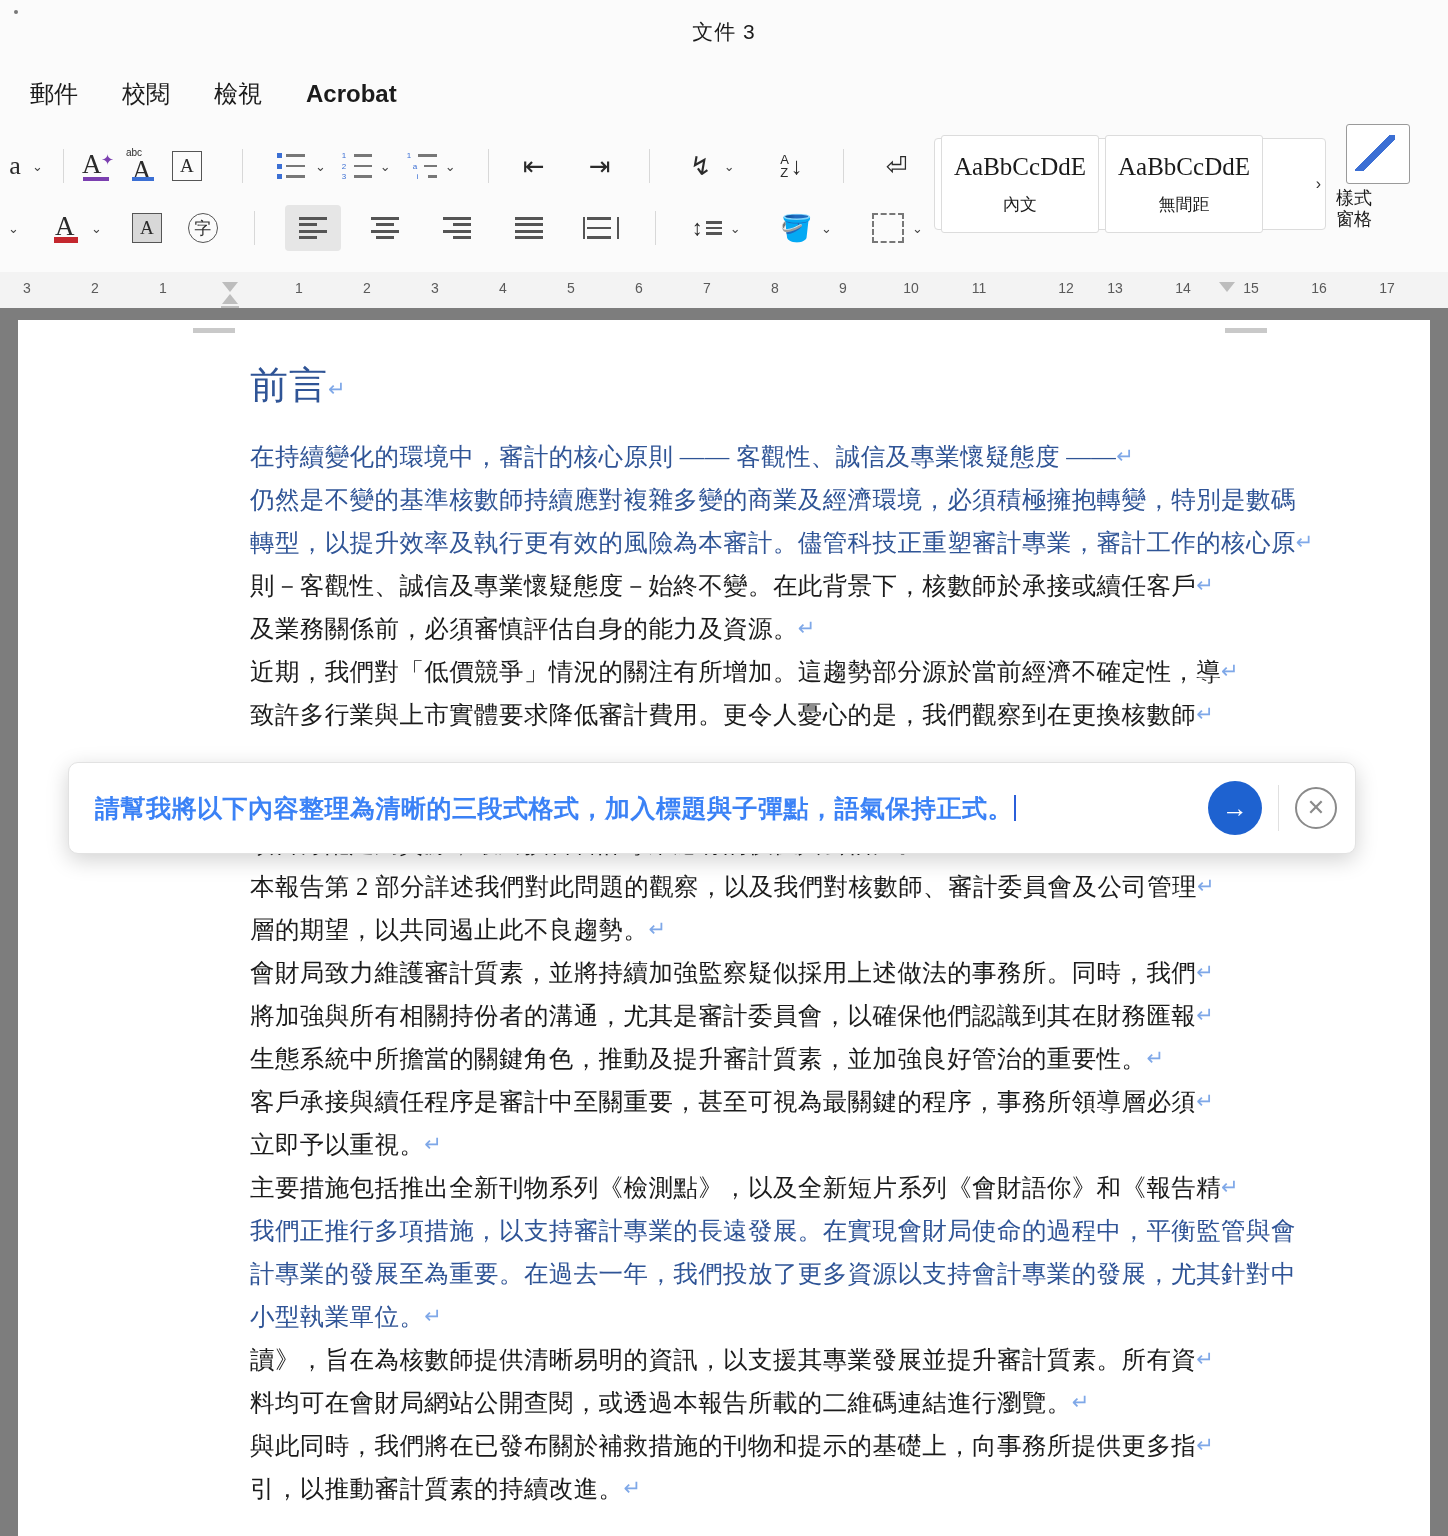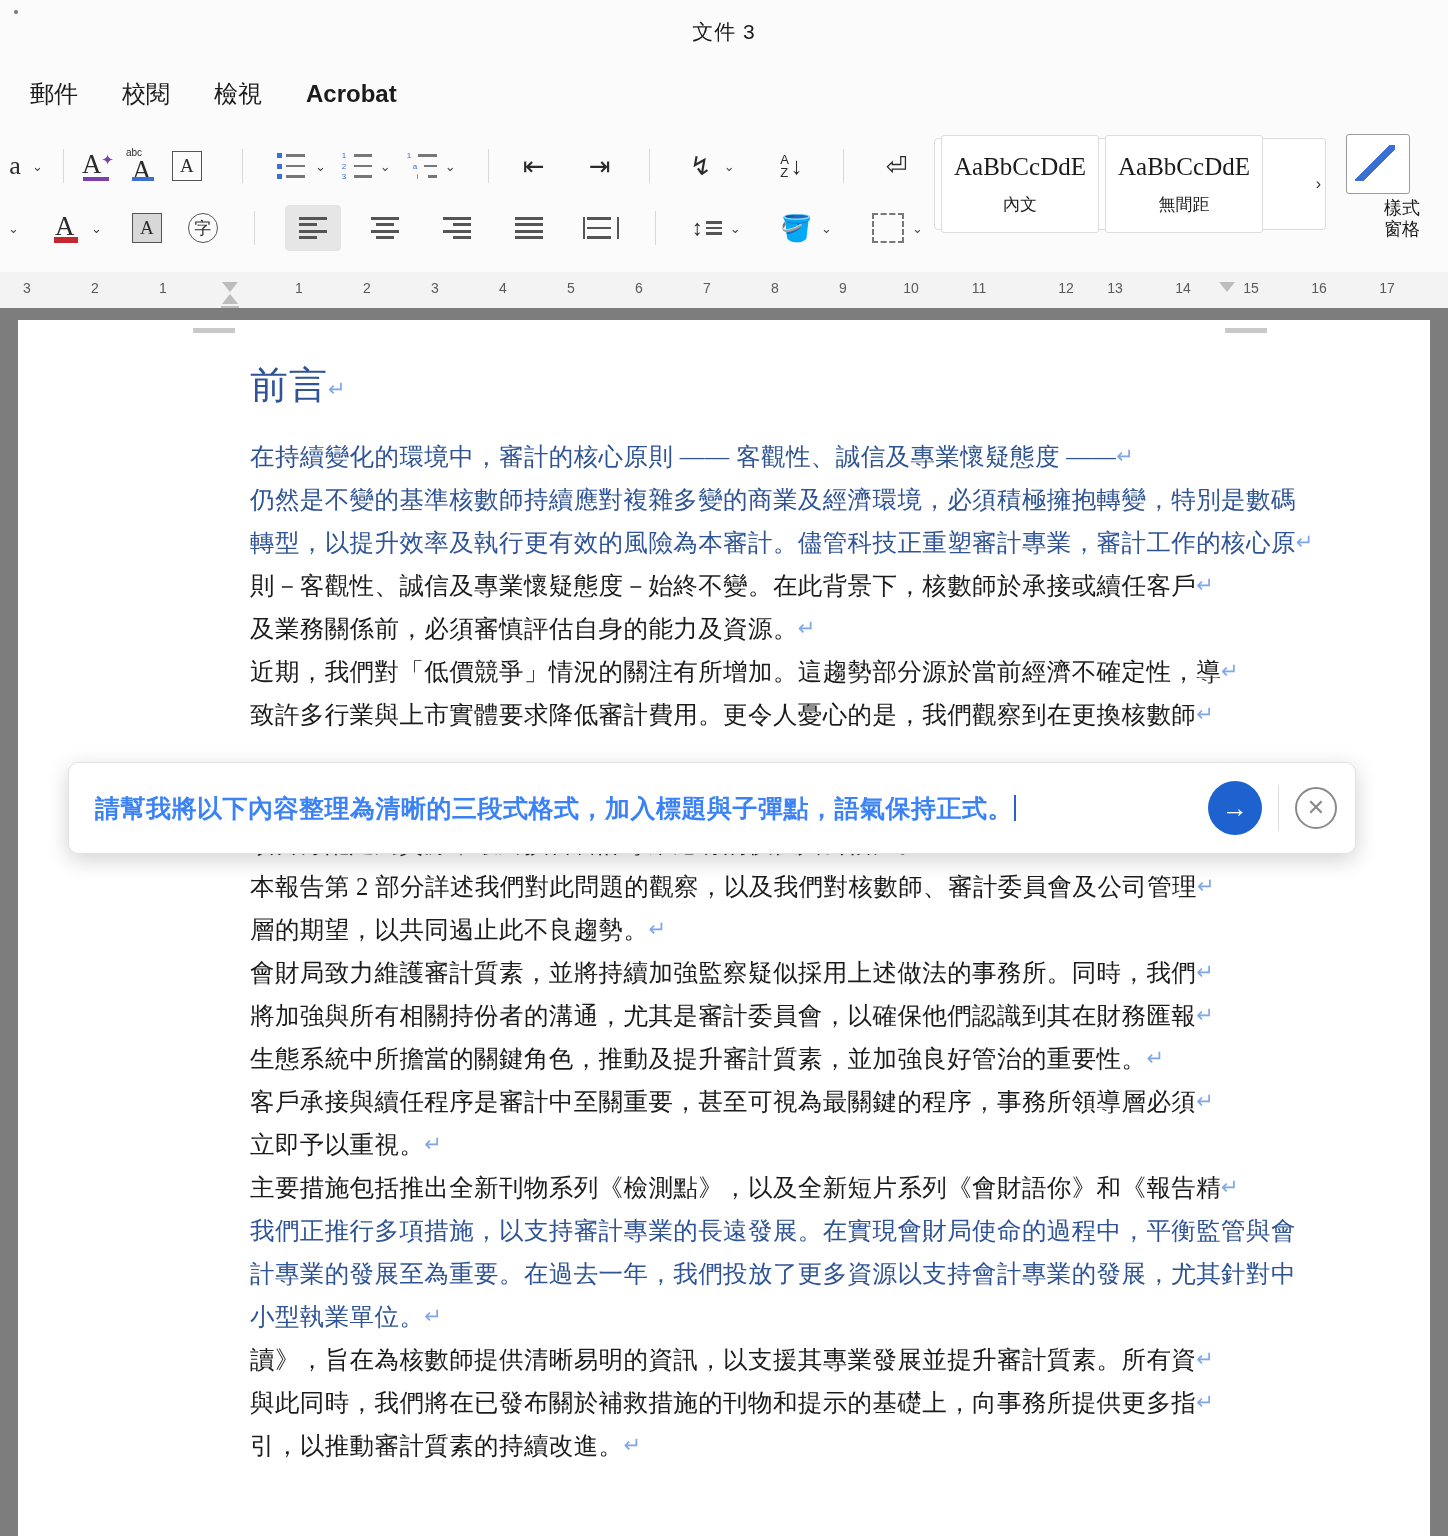--- a/index.html
+++ b/index.html
@@ -192,23 +192,23 @@
   .gallery-more {
     position: absolute;
     right: 4px; top: 50%;
     transform: translateY(-50%);
     font-size: 16px;
     color: #333;
     cursor: default;
   }
   .style-pane {
     position: absolute;
-    top: 10px; left: 1336px;
+    top: 0; left: 1336px;
     width: 84px;
-    text-align: right;
+    text-align: left;
     cursor: default;
   }
   .style-pane .pane-icon {
     width: 62px; height: 58px;
     margin: 0 auto 4px auto;
     border: 1.5px solid #9a9a9a;
     border-radius: 3px;
     background: #fff;
     position: relative;
     overflow: hidden;
@@ -666,20 +666,21 @@
         <p class="para"><span>本報告第 2 部分詳述我們對此問題的觀察，以及我們對核數師、審計委員會及公司管理</span><span class="pmark">↵</span></p>
         <p class="para"><span>層的期望，以共同遏止此不良趨勢。</span><span class="pmark">↵</span></p>
         <p class="para"><span>會財局致力維護審計質素，並將持續加強監察疑似採用上述做法的事務所。同時，我們</span><span class="pmark">↵</span></p>
         <p class="para"><span>將加強與所有相關持份者的溝通，尤其是審計委員會，以確保他們認識到其在財務匯報</span><span class="pmark">↵</span></p>
         <p class="para"><span>生態系統中所擔當的關鍵角色，推動及提升審計質素，並加強良好管治的重要性。</span><span class="pmark">↵</span></p>
         <p class="para"><span>客戶承接與續任程序是審計中至關重要，甚至可視為最關鍵的程序，事務所領導層必須</span><span class="pmark">↵</span></p>
         <p class="para"><span>立即予以重視。</span><span class="pmark">↵</span></p>
         <p class="para"><span>主要措施包括推出全新刊物系列《檢測點》，以及全新短片系列《會財語你》和《報告精</span><span class="pmark">↵</span></p>
         <p class="para blue"><span>我們正推行多項措施，以支持審計專業的長遠發展。在實現會財局使命的過程中，平衡監管與會計專業的發展至為重要。在過去一年，我們投放了更多資源以支持會計專業的發展，尤其針對中小型執業單位。</span><span class="pmark">↵</span></p>
         <p class="para"><span>讀》，旨在為核數師提供清晰易明的資訊，以支援其專業發展並提升審計質素。所有資</span><span class="pmark">↵</span></p>
+        <p class="para"><span>料均可在會財局網站公開查閱，或透過本報告所載的二維碼連結進行瀏覽。</span><span class="pmark">↵</span></p>
         <p class="para"><span>與此同時，我們將在已發布關於補救措施的刊物和提示的基礎上，向事務所提供更多指</span><span class="pmark">↵</span></p>
         <p class="para"><span>引，以推動審計質素的持續改進。</span><span class="pmark">↵</span></p>
       </div>
     </div>
   </div>
 
   <div class="prompt-bar">
     <div class="prompt-text"><span>請幫我將以下內容整理為清晰的三段式格式，加入標題與子彈點，語氣保持正式。</span><span class="caret-bar"></span></div>
     <div class="send-btn">→</div>
     <div class="vdiv"></div>

